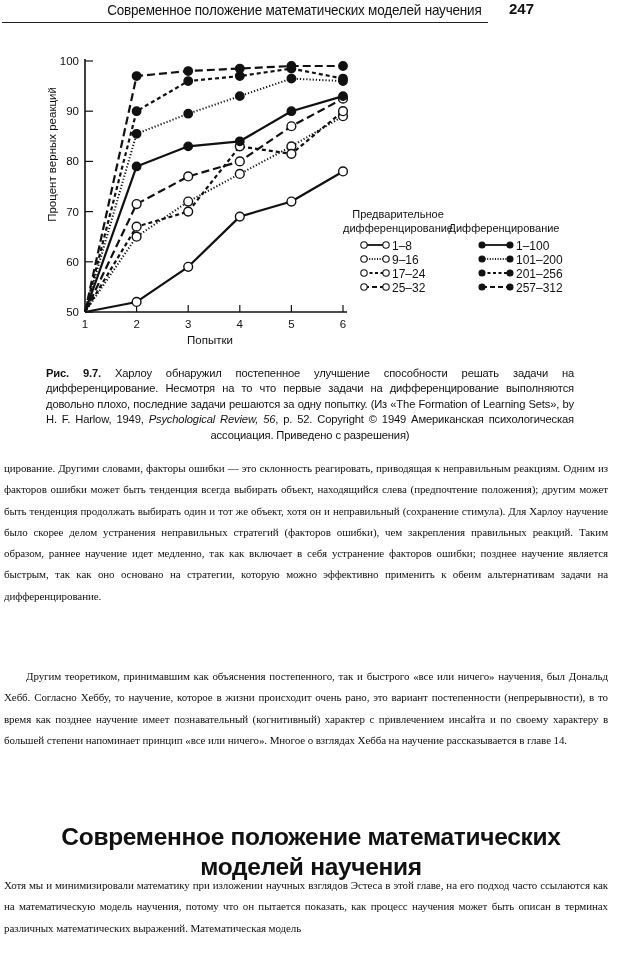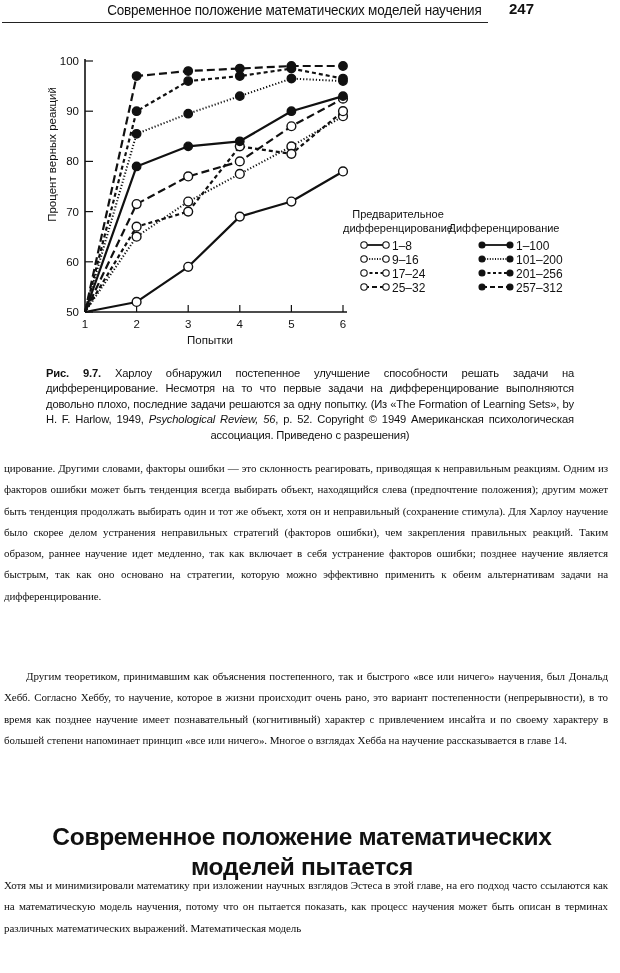--- a/index.html
+++ b/index.html
@@ -35,21 +35,21 @@
   .body-text {
     position: absolute; left: 4px; width: 604px;
     font-family: "Liberation Serif", serif; font-size: 11px; line-height: 21.3px;
     text-align: justify; letter-spacing: -0.1px;
   }
   .body-text p { margin: 0; }
   .body-text p.indent { text-indent: 22px; }
   .p1 { top: 458px; }
   .p2 { top: 650px; margin-top: 16px; }
   .section-heading {
-    position: absolute; left: 4px; top: 822px; width: 596px; text-align: center;
+    position: absolute; left: 13px; top: 822px; width: 596px; text-align: center;
     font-family: "Liberation Sans", sans-serif; font-weight: bold; font-size: 24.5px; line-height: 30px;
     letter-spacing: -0.3px;
   }
   .p3 { top: 875px; }
 </style>
 </head>
 <body>
 
 <div class="running-head">
   <span class="rh-title">Современное положение математических моделей научения</span>
@@ -217,18 +217,18 @@
 <div class="body-text p1">
   <p>цирование. Другими словами, факторы ошибки — это склонность реагировать, приводящая к неправильным реакциям. Одним из факторов ошибки может быть тенденция всегда выбирать объект, находящийся слева (предпочтение положения); другим может быть тенденция продолжать выбирать один и тот же объект, хотя он и неправильный (сохранение стимула). Для Харлоу научение было скорее делом устранения неправильных стратегий (факторов ошибки), чем закрепления правильных реакций. Таким образом, раннее научение идет медленно, так как включает в себя устранение факторов ошибки; позднее научение является быстрым, так как оно основано на стратегии, которую можно эффективно применить к обеим альтернативам задачи на дифференцирование.</p>
 </div>
 
 <div class="body-text p2">
   <p class="indent">Другим теоретиком, принимавшим как объяснения постепенного, так и быстрого «все или ничего» научения, был Дональд Хебб. Согласно Хеббу, то научение, которое в жизни происходит очень рано, это вариант постепенности (непрерывности), в то время как позднее научение имеет познавательный (когнитивный) характер с привлечением инсайта и по своему характеру в большей степени напоминает принцип «все или ничего». Многое о взглядах Хебба на научение рассказывается в главе 14.</p>
 </div>
 
 <div class="section-heading">
   <div>Современное положение математических</div>
-  <div>моделей пытается</div>
+  <div>моделей научения</div>
 </div>
 
 <div class="body-text p3">
   <p>Хотя мы и минимизировали математику при изложении научных взглядов Эстеса в этой главе, на его подход часто ссылаются как на математическую модель научения, потому что он пытается показать, как процесс научения может быть описан в терминах различных математических выражений. Математическая модель</p>
 </div>
 
 </body></html>

